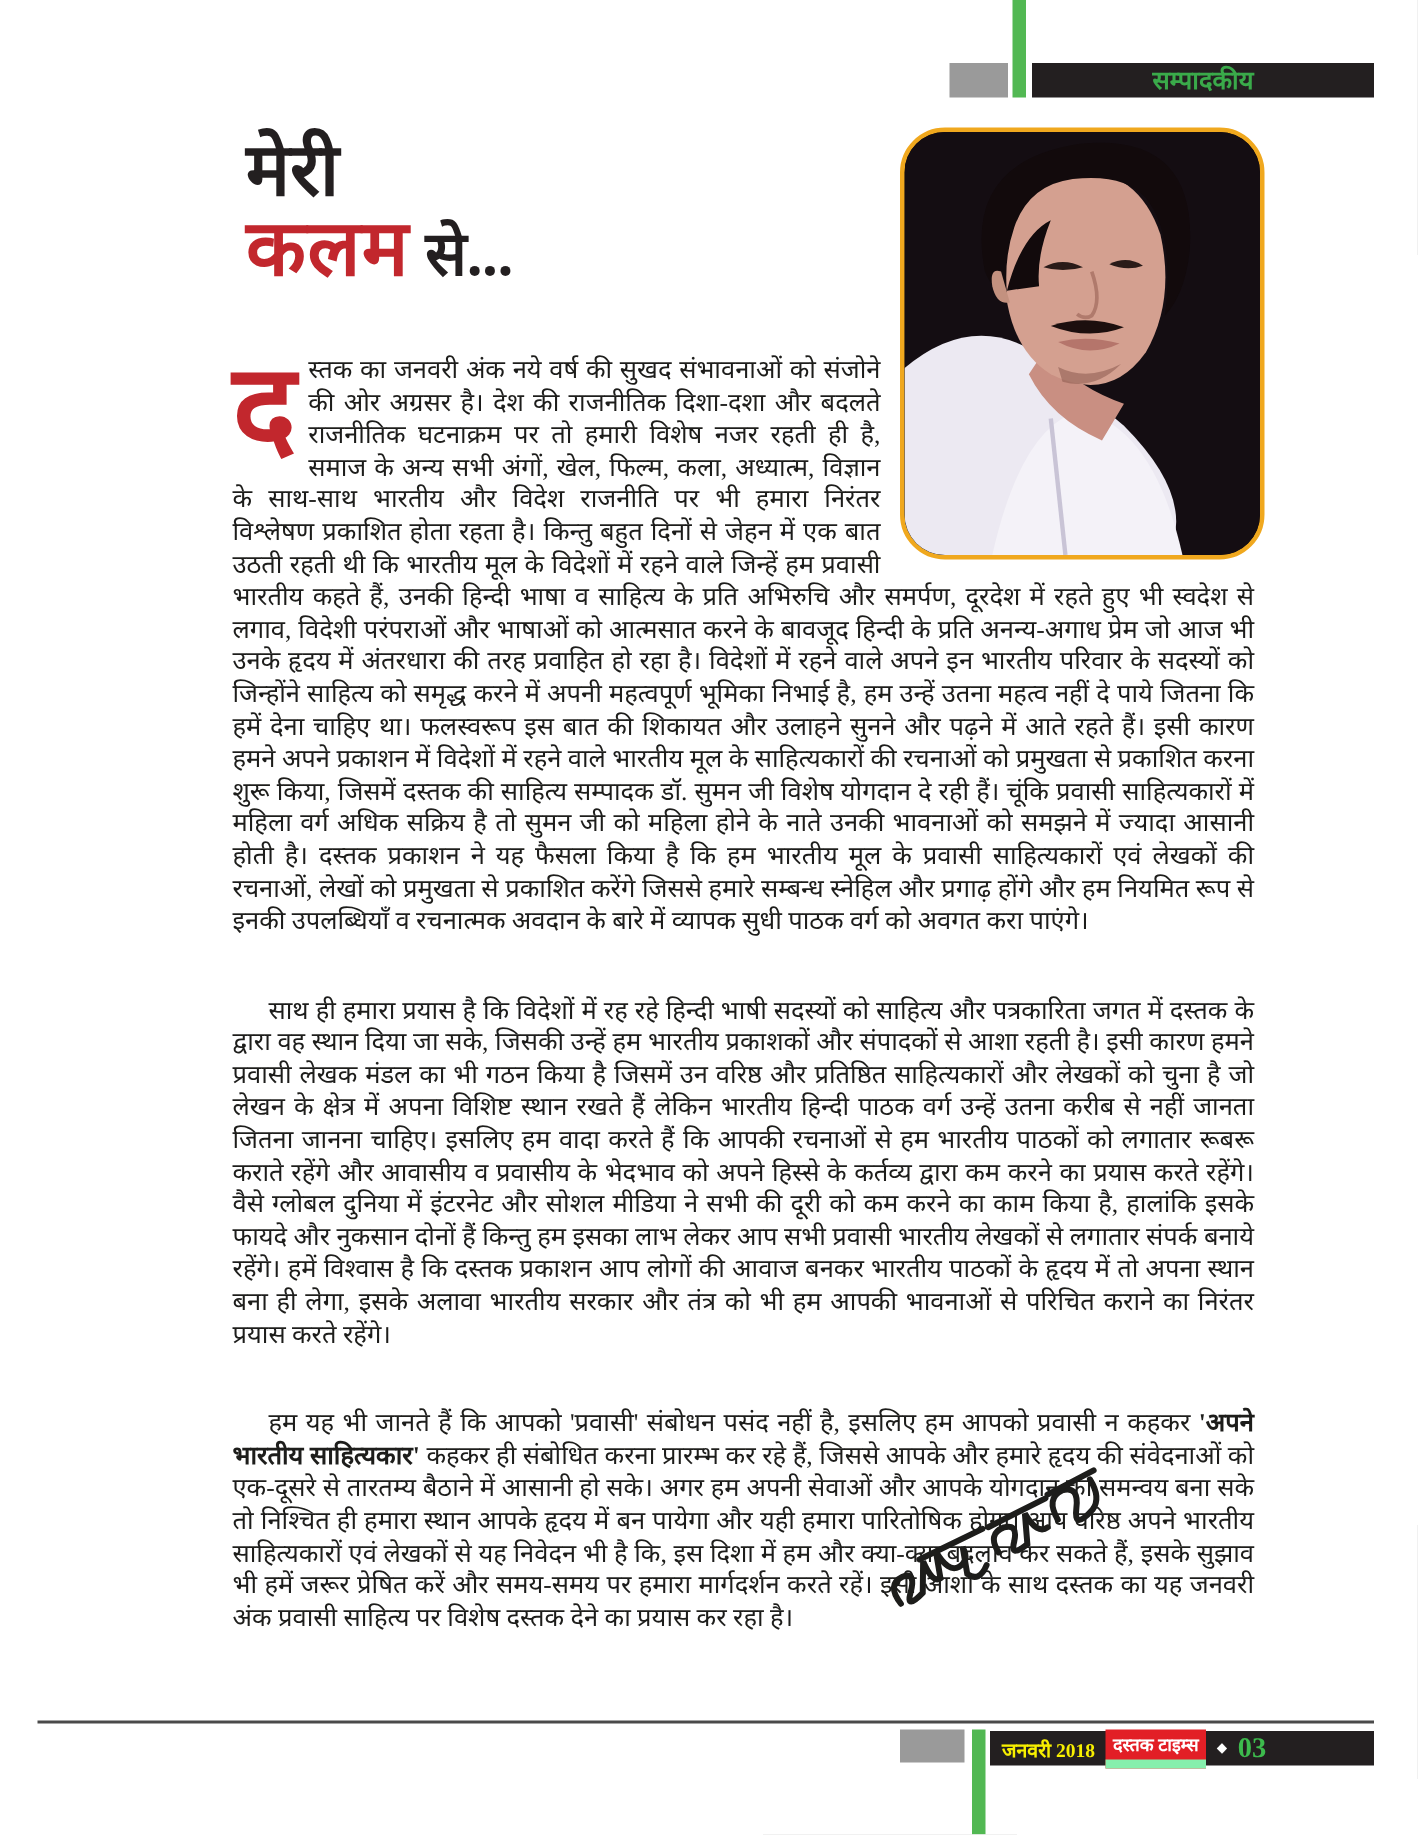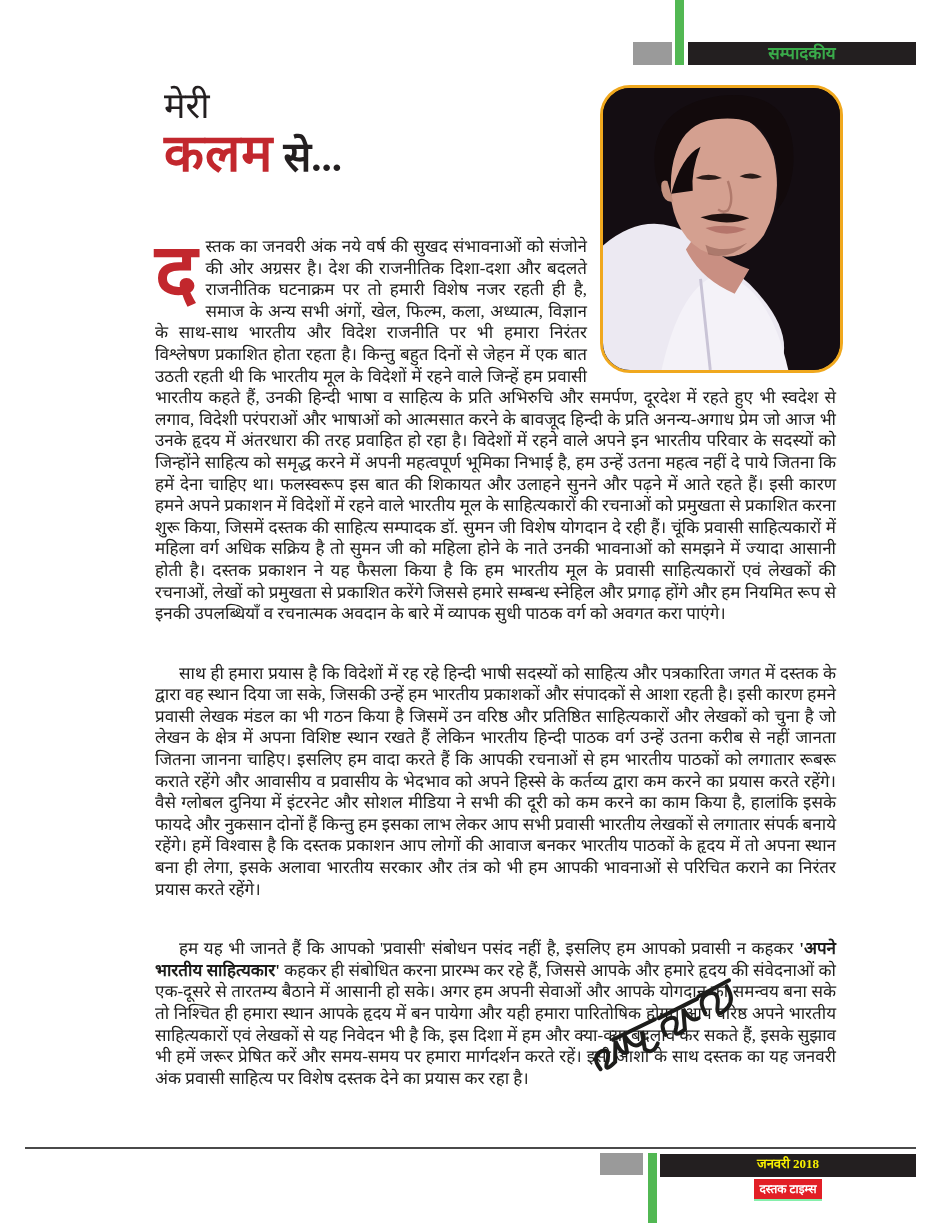--- a/index.html
+++ b/index.html
@@ -11,21 +11,21 @@
     color:#1d1d1b;
   }
   
   .hdr-gray { position:absolute; left:633px; top:42px; width:39px; height:23px; background:#9a9a9a; }
   .hdr-green-bar { position:absolute; left:675px; top:0; width:9px; height:65px; background:#52b853; }
   .hdr-dark { position:absolute; left:688px; top:42px; width:228px; height:23px; background:#231f20;
     display:flex; align-items:center; justify-content:center; }
   .hdr-dark span { color:#3aaa4a; font-size:17px; font-weight:bold; line-height:1; }
   
   .title-block { position:absolute; left:164px; top:88px; }
-  .title-line1 { font-size:36px; font-weight:normal; color:#231f20; line-height:1.05; }
+  .title-line1 { font-size:49px; font-weight:bold; color:#231f20; line-height:1.05; }
   .title-line2 { line-height:1; margin-top:2px; }
   .title-word2 { font-size:52px; font-weight:bold; color:#c2272d; letter-spacing:1px; }
   .title-word3 { font-size:41px; font-weight:bold; color:#231f20; }
   
   .photo {
     position:absolute; left:600px; top:85px; width:243px; height:288px;
     border-radius:30px; border:3px solid #f0a81e; overflow:hidden; background:#120c10;
   }
   .photo svg { display:block; width:100%; height:100%; }
   
@@ -41,24 +41,24 @@
   .article p.indent { text-indent:24px;margin-top:38px; }
   .bold { font-weight:bold; }
   
   .signature { position:absolute; left:585px; top:995px; width:160px; height:75px; transform:rotate(-16deg); }
   .signature svg { width:100%; height:100%; }
   
   .rule { position:absolute; left:25px; top:1147px; width:891px; height:2px; background:#4a4a4a; }
   .ftr-gray { position:absolute; left:600px; top:1153px; width:43px; height:22px; background:#9a9a9a; }
   .ftr-green-bar { position:absolute; left:648px; top:1153px; width:9px; height:70px; background:#52b853; }
   .ftr-dark { position:absolute; left:660px; top:1154px; width:256px; height:23px; background:#231f20;
-    display:flex; align-items:center; gap:7px; padding:0 8px;flex-direction:column; }
+    display:flex; align-items:center; gap:7px; padding:0 8px; }
   .ftr-issue { color:#f7ef00; font-size:13px; font-weight:bold; white-space:nowrap; }
   .ftr-logo { background:#e21f26; color:#ffffff; font-size:12px; font-weight:bold;
-    padding:1px 5px 2px; white-space:nowrap; border-bottom:2px solid #86efac; }
+    padding:1px 5px 2px; white-space:nowrap; border-bottom:6px solid #86efac; }
   .ftr-diamond { color:#ffffff; font-size:9px; }
   .ftr-pagenum { color:#3dbb4d; font-size:19px; font-weight:bold; line-height:1;
     font-family:Liberation Serif, serif; }
 </style>
 </head>
 <body>
 
 <div class="page">
 
   <div class="hdr-gray"></div>

